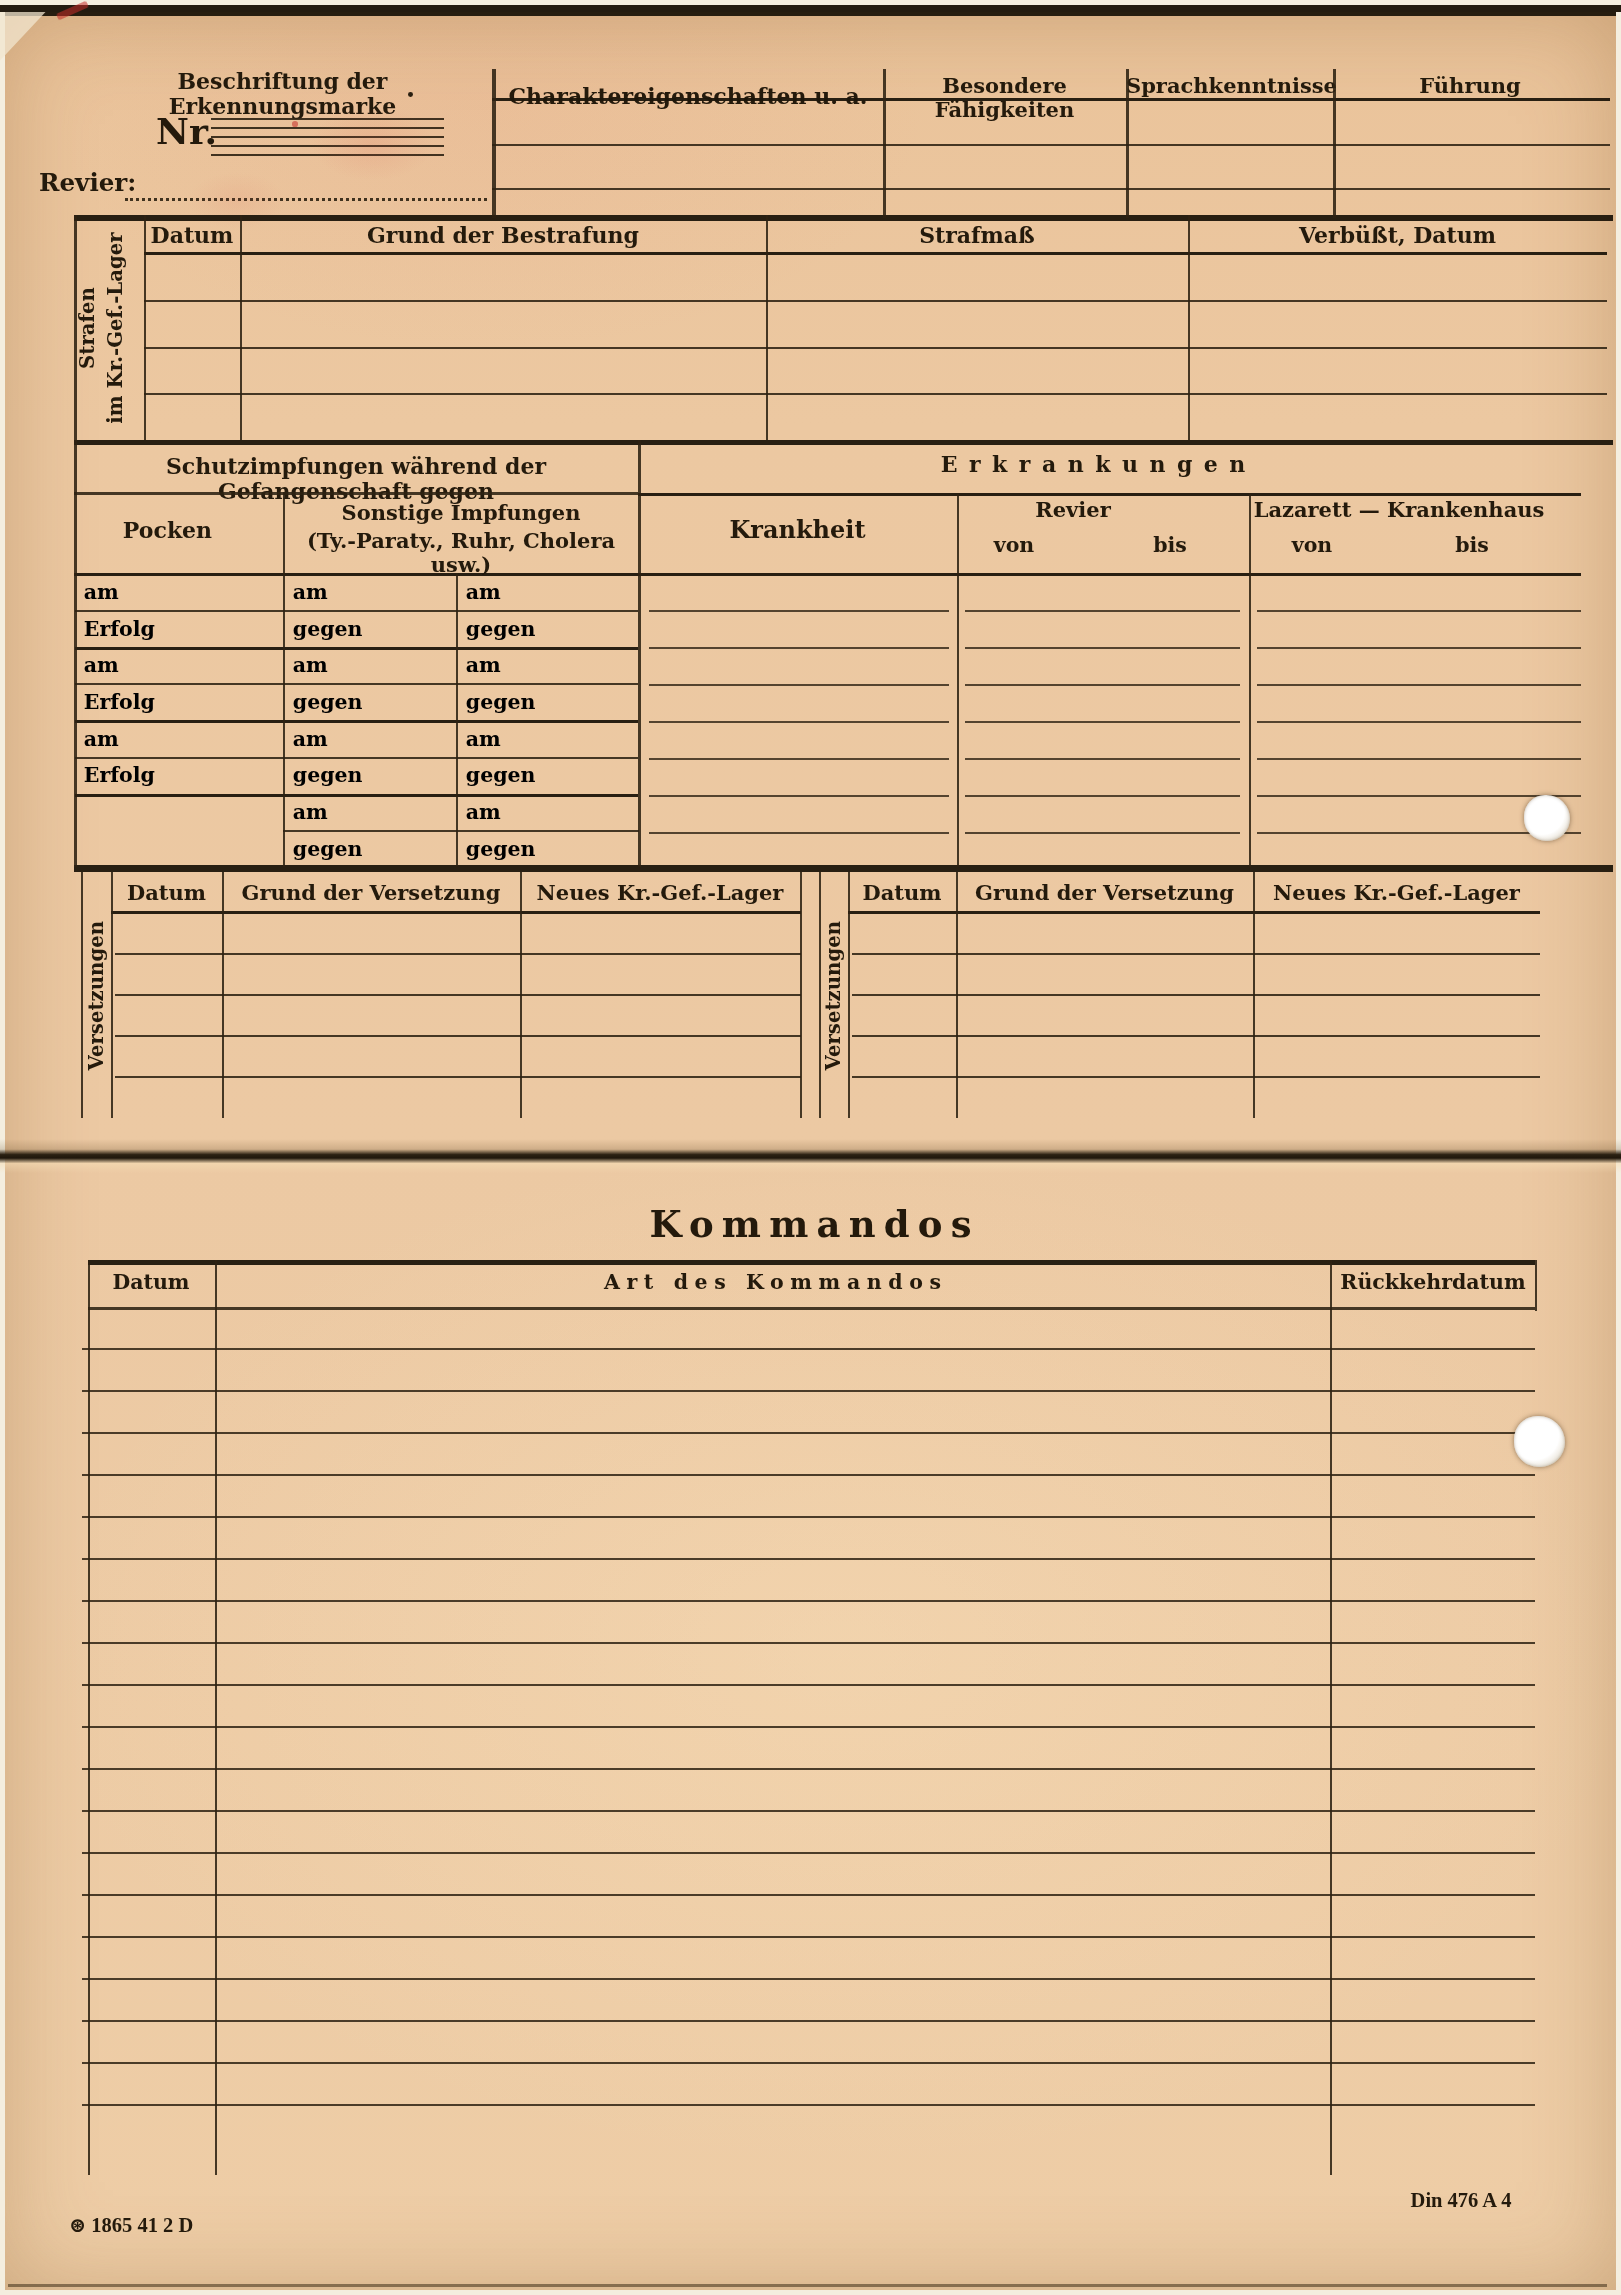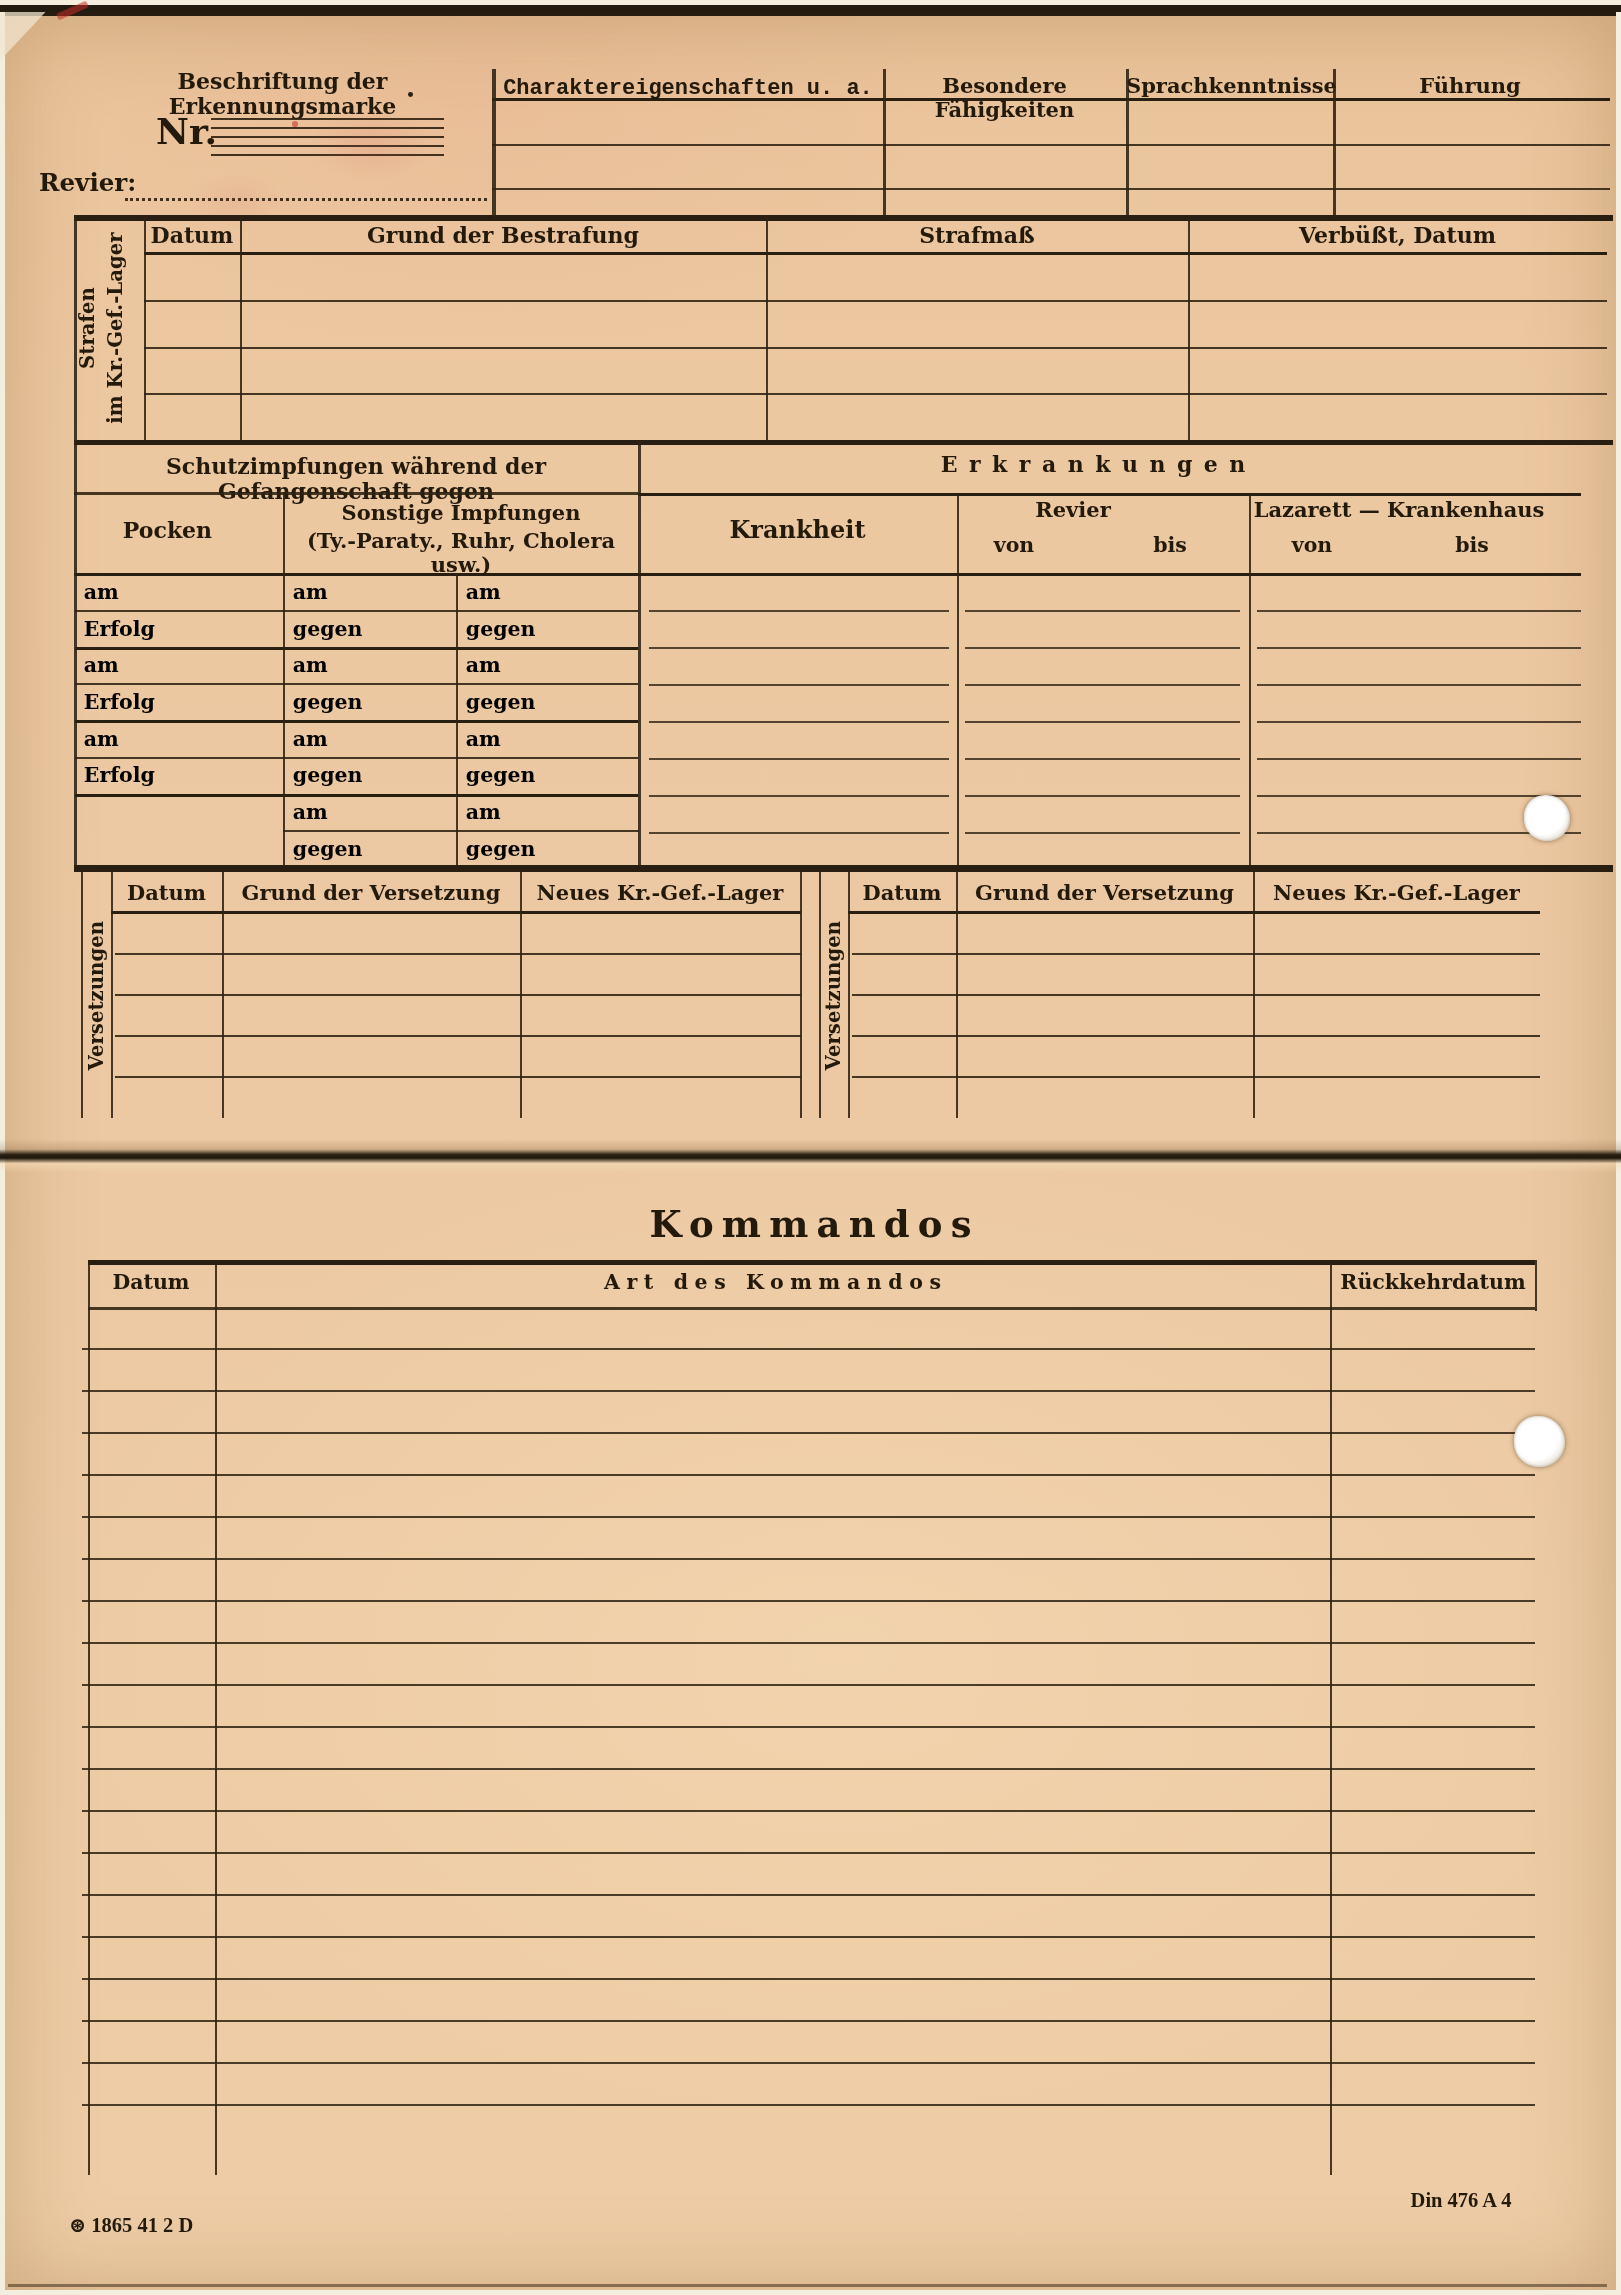--- a/index.html
+++ b/index.html
@@ -50,21 +50,21 @@
   <div class="topedge"></div>
   <div class="paper"></div>
   <div class="corner"></div>
 
   <div class="txt" style="left:90px;top:69px;width:385px;font-size:22px;">Beschriftung der Erkennungsmarke</div>
   <div class="txt lft" style="left:156px;top:111px;width:66px;font-size:36px;">Nr.</div>
   <div class="nrlines"></div>
   <div class="txt lft" style="left:39px;top:169px;width:98px;font-size:24.6px;">Revier:</div>
   <div class="dotline"></div>
 
-  <div class="txt" style="left:492px;top:76px;width:392px;font-size:22px;font-family:Liberation Mono, monospace;">Charaktereigenschaften u. a.</div>
+  <div class="txt" style="left:492px;top:84px;width:392px;font-size:22px;">Charaktereigenschaften u. a.</div>
   <div class="txt" style="left:883px;top:74px;width:243px;font-size:21px;">Besondere Fähigkeiten</div>
   <div class="txt" style="left:1126px;top:74px;width:172px;font-size:21px;">Sprachkenntnisse</div>
   <div class="txt" style="left:1333px;top:74px;width:274px;font-size:21px;">Führung</div>
 
   <div class="vlabel" style="left:-1.6px;top:293px;width:222px;height:70px;font-size:19.7px;line-height:28px;">
     <div>Strafen</div>
     <div>im Kr.-Gef.-Lager</div>
   </div>
   <div class="txt" style="left:144px;top:223px;width:96px;font-size:22px;">Datum</div>
   <div class="txt" style="left:240px;top:223px;width:526px;font-size:22px;">Grund der Bestrafung</div>

